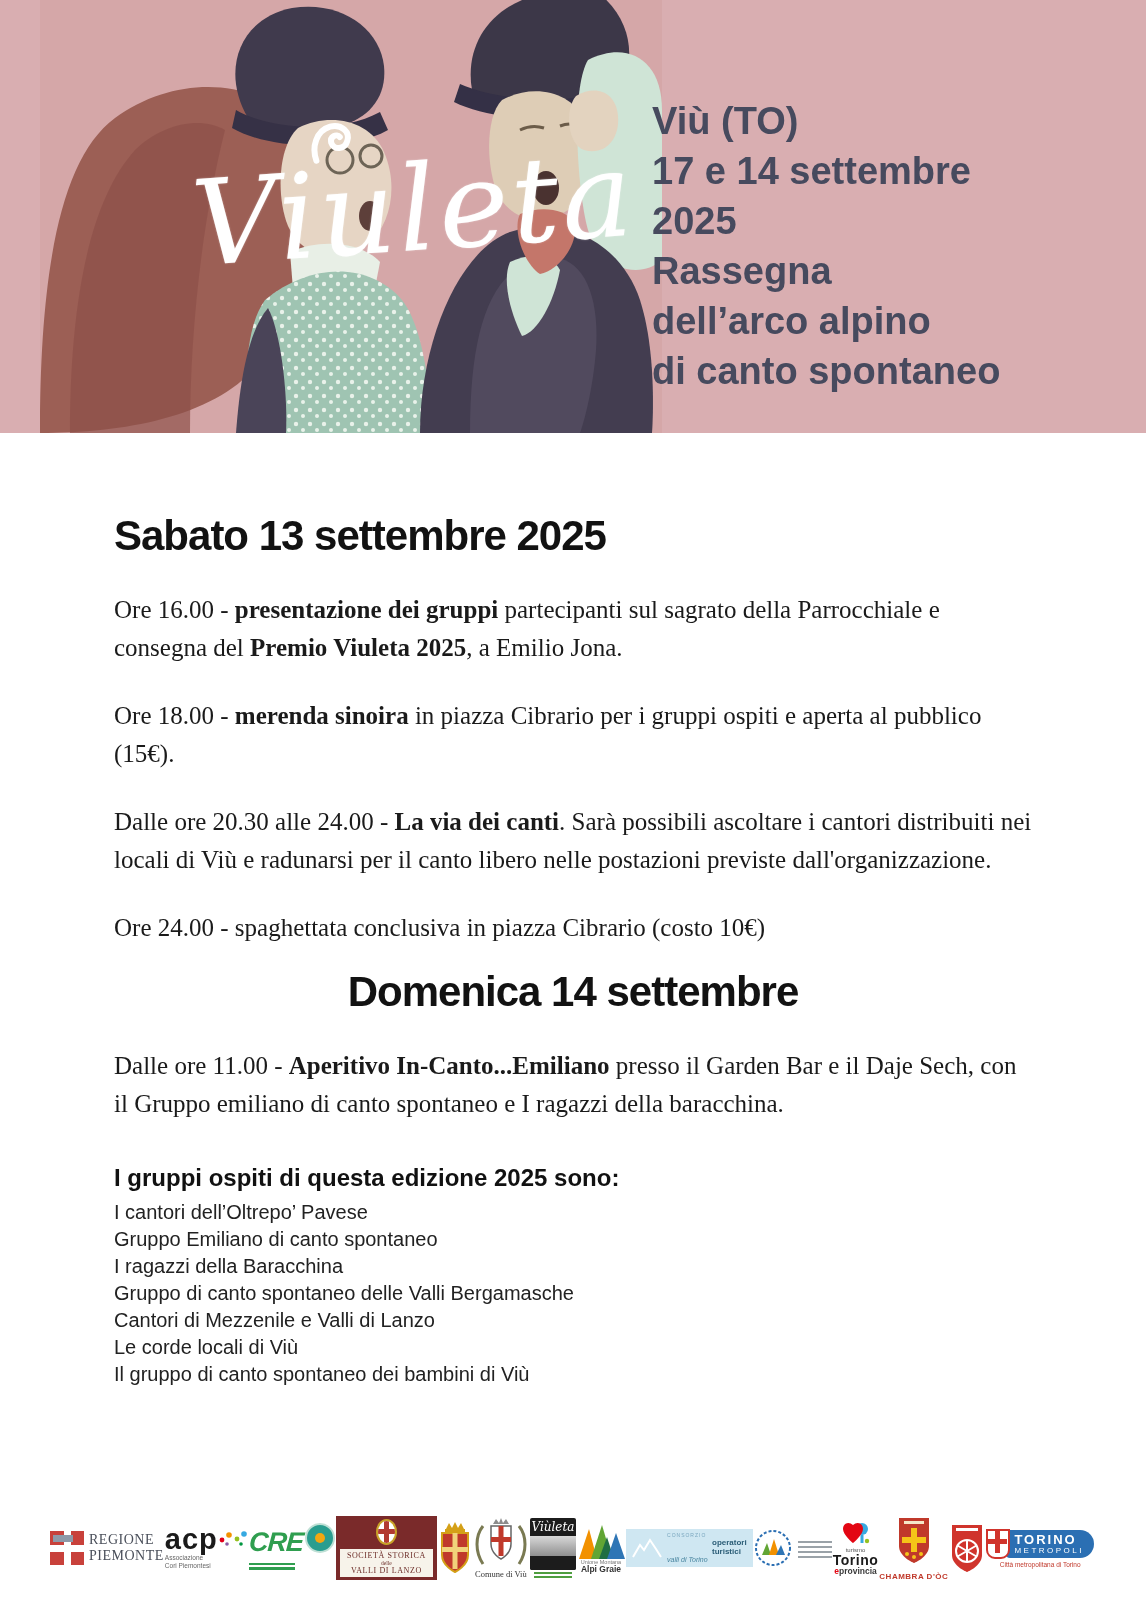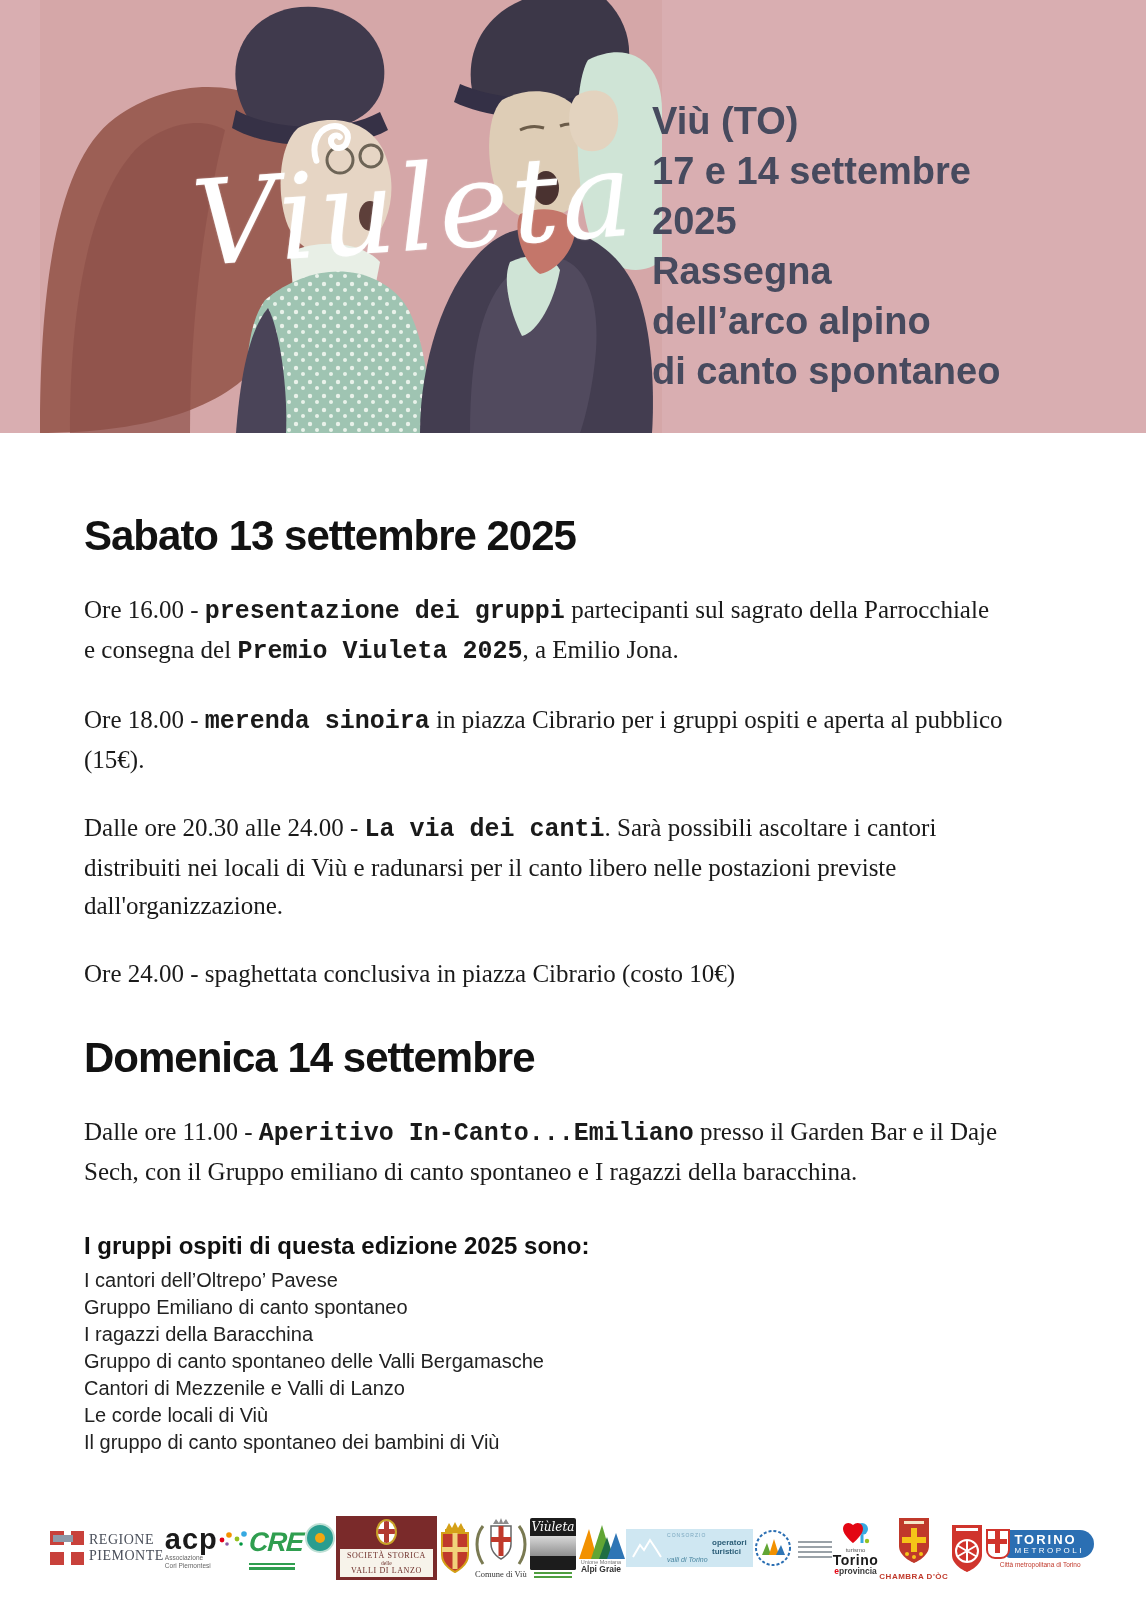--- a/index.html
+++ b/index.html
@@ -11,28 +11,28 @@
   .photo{position:absolute;left:40px;top:0;width:622px;height:433px;display:block;}
   .script-logo{position:absolute;left:192px;top:150px;z-index:3;color:#ffffff;
       font-family:"DejaVu Serif",serif;font-style:italic;font-size:118px;line-height:1;
       letter-spacing:3px;transform:rotate(-4deg);text-shadow:0 0 2px rgba(255,255,255,.4);}
   .u-swirl{position:absolute;left:122px;top:-34px;}
   .banner-info{position:absolute;left:652px;top:96px;z-index:3;}
   .banner-info .info-line{font-weight:bold;font-size:38px;line-height:50px;color:#474a5e;
       font-family:"Liberation Sans",sans-serif;}
 
   
-  .content{padding:0 84px;}
+  .content{padding:0 114px;}
   h1.day{font-family:"Liberation Sans",sans-serif;font-weight:bold;font-size:42px;
       line-height:50px;letter-spacing:-1px;color:#121212;margin:0;}
   h1.sab{margin-top:78px;}
-  h1.dom{margin-top:40px;}
+  h1.dom{margin-top:20px;text-align:center;}
   p.body-p{font-family:"Liberation Serif",serif;font-size:25px;line-height:38px;
       color:#1a1a1a;margin:30px 0 0;max-width:920px;}
-  p.body-p .b{font-weight:bold;font-family:Liberation Mono, monospace;}
+  p.body-p .b{font-weight:bold;}
 
   .groups{margin-top:40px;text-align:left;}
   .groups-heading{font-family:"Liberation Sans",sans-serif;font-weight:bold;font-size:24px;
       line-height:30px;color:#111;}
   .groups-list{margin-top:6px;}
   .group-line{font-family:"Liberation Sans",sans-serif;font-size:20px;line-height:27px;color:#222;}
 
   
   .logos{position:absolute;left:50px;right:52px;bottom:10px;height:84px;
       display:flex;justify-content:space-between;align-items:center;}

